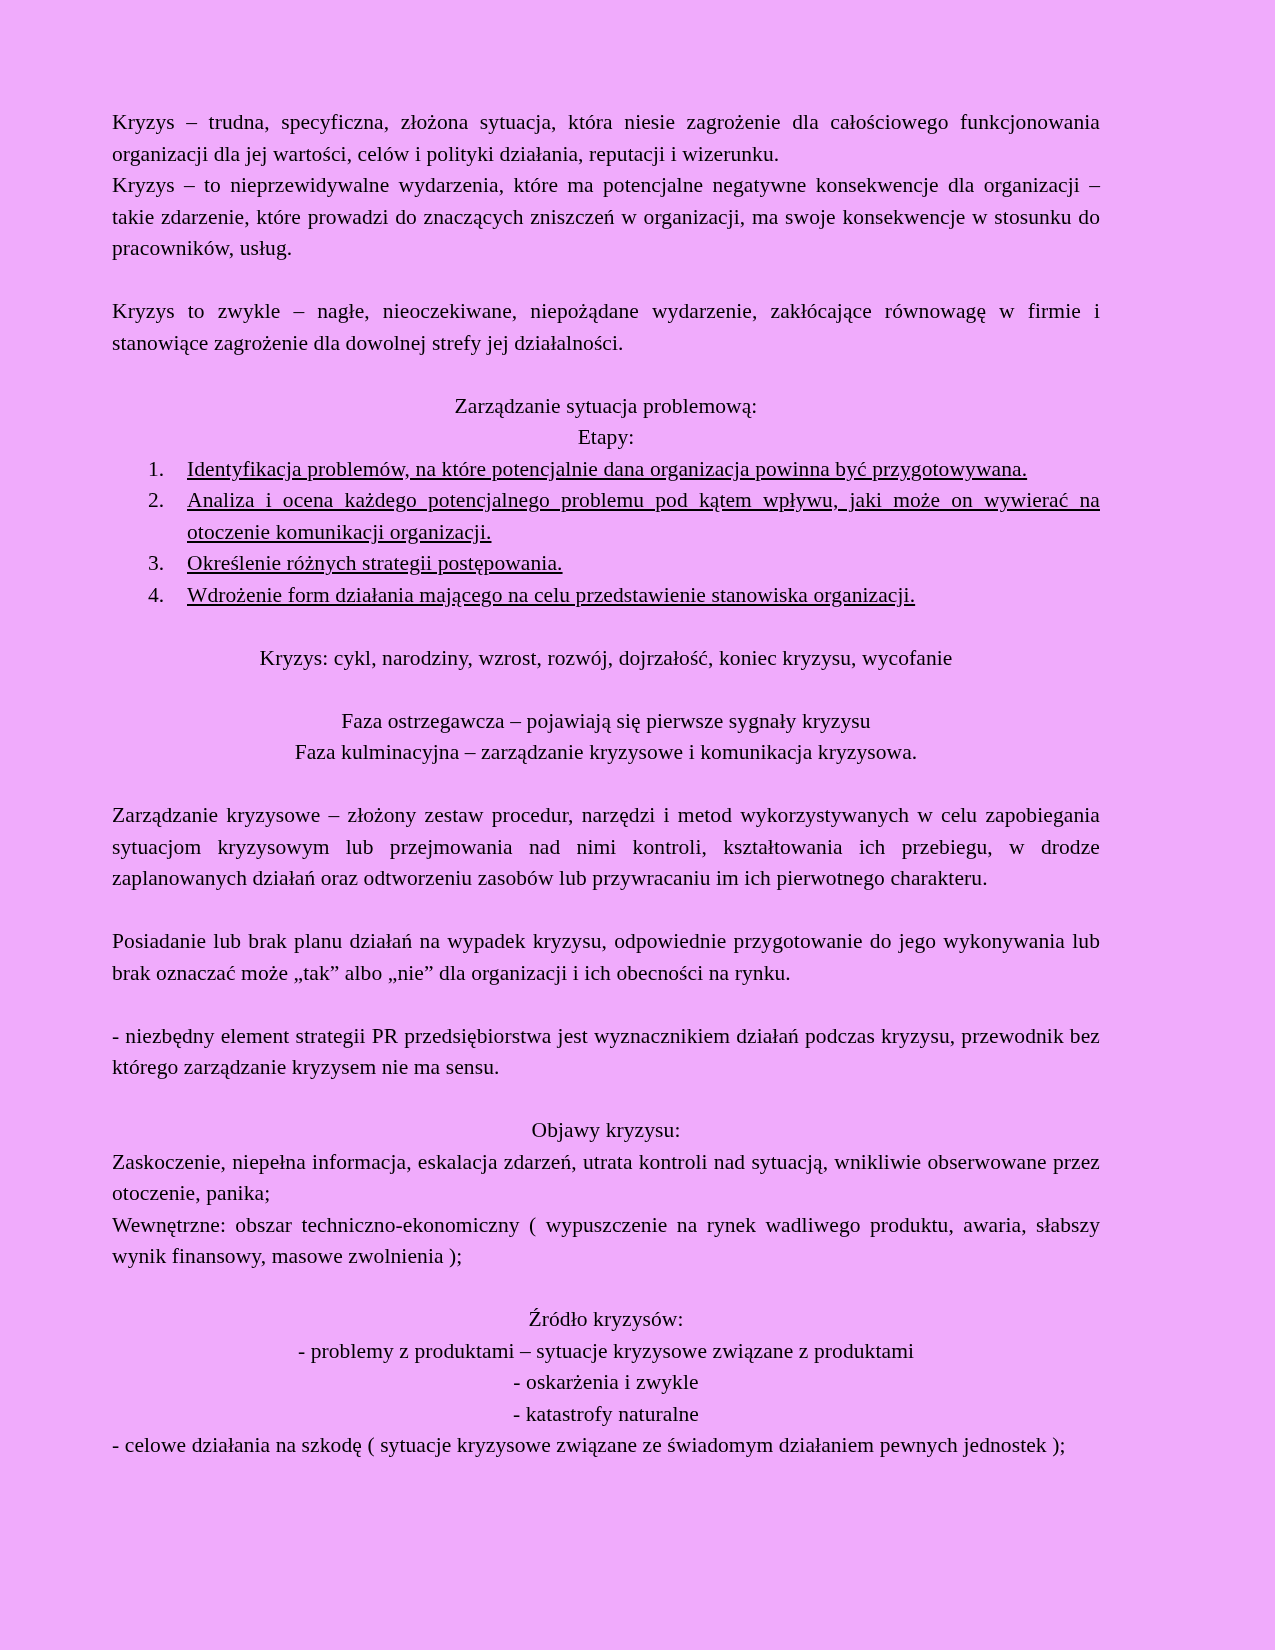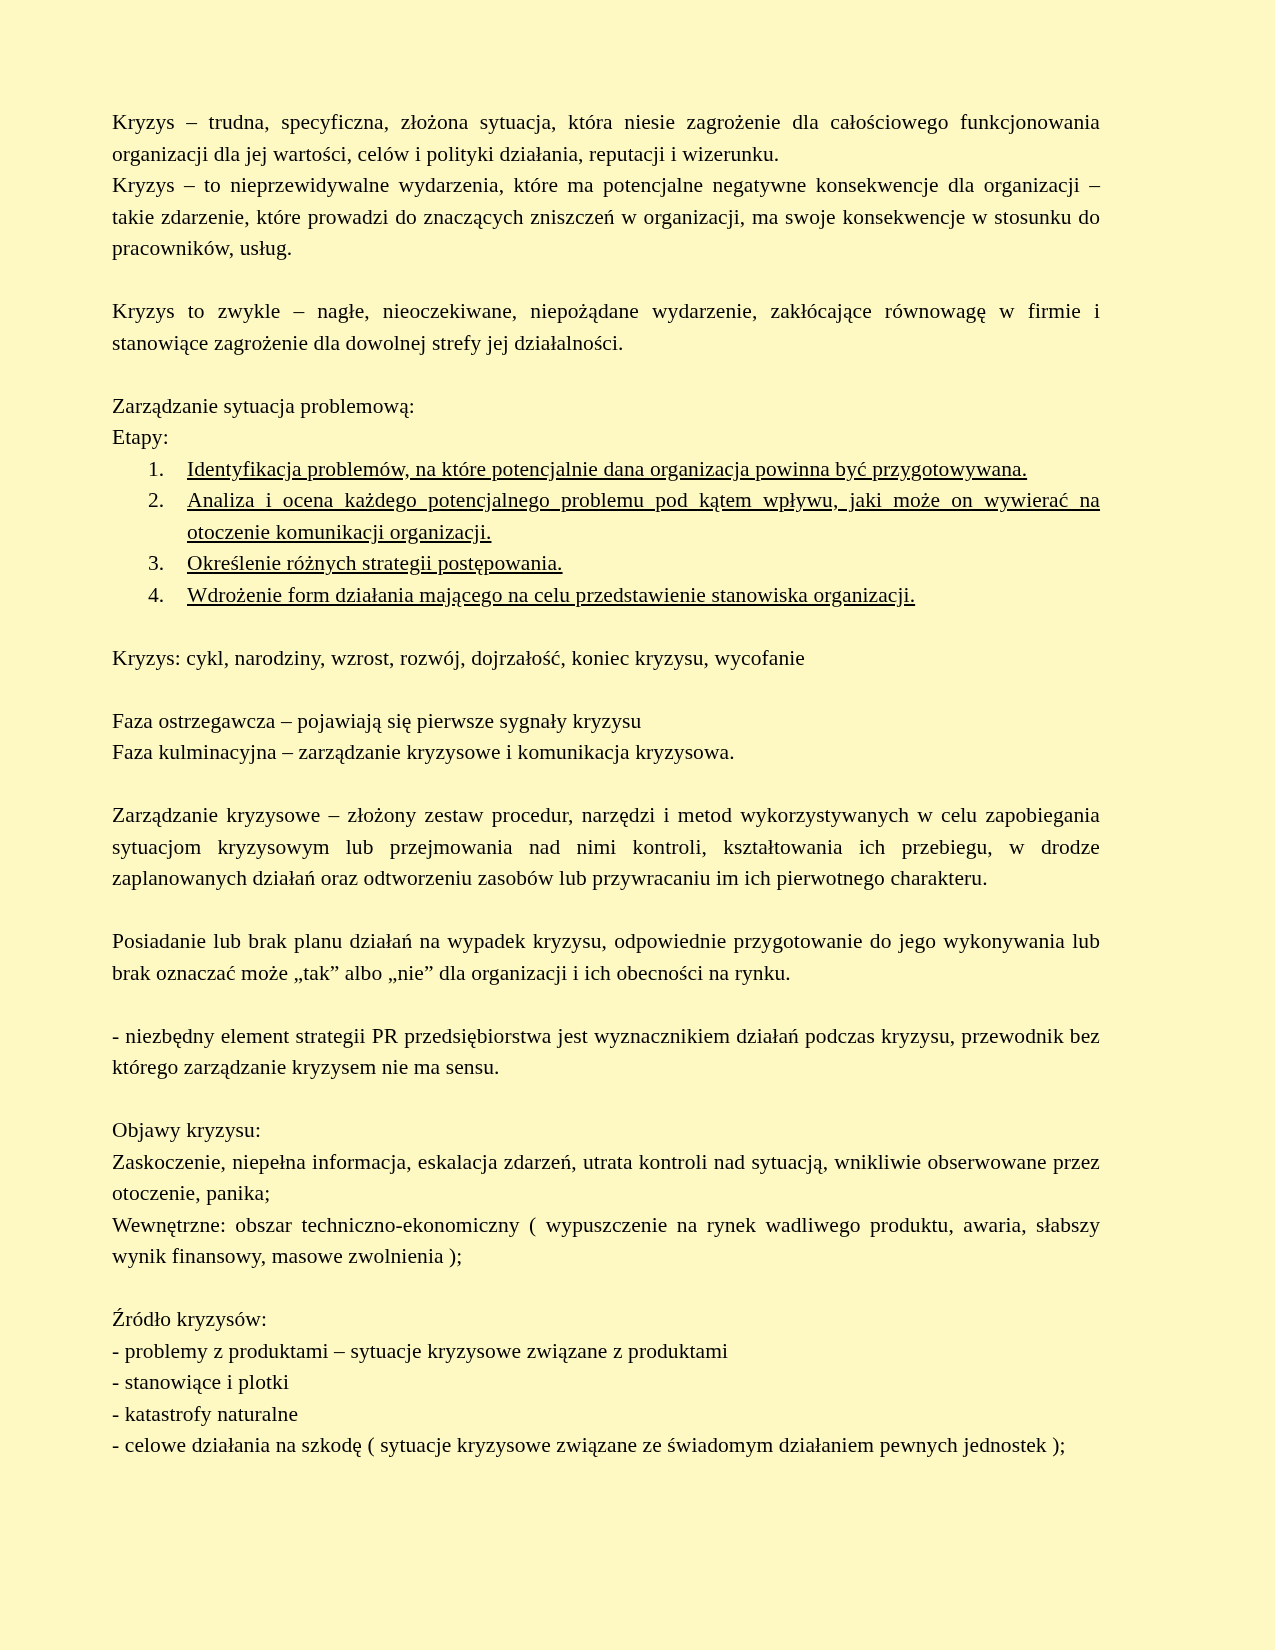--- a/index.html
+++ b/index.html
@@ -11,39 +11,39 @@
     width: 1275px;
     height: 1650px;
     font-family: "Liberation Serif", "DejaVu Serif", serif;
     color: #000000;
     overflow: hidden;
   }
   .page {
     position: relative;
     width: 1275px;
     height: 1650px;
-    background: #fef9c3;
+    background: #f0abfc;
     box-sizing: border-box;
     padding: 107px 175px 8px 112px;
   }
   .doc-body {
     width: 988px;
     font-size: 21.5px;
     line-height: 31.5px;
     text-align: justify;
     text-justify: inter-word;
     letter-spacing: 0.1px;
   }
   p.para {
     margin: 0;
     text-align: justify;
   }
   p.para-left {
     margin: 0;
-    text-align: left;
+    text-align: center;
   }
   .blank {
     height: 31.5px;
   }
   ol.steps {
     margin: 0;
     padding: 0 0 0 0;
     list-style: none;
     counter-reset: step;
     text-decoration: underline;
@@ -126,20 +126,20 @@
     <p class="para">Zaskoczenie, niepełna informacja, eskalacja zdarzeń, utrata kontroli nad sytuacją, wnikliwie obserwowane przez otoczenie, panika;</p>
 
     <p class="para">Wewnętrzne: obszar techniczno-ekonomiczny ( wypuszczenie na rynek wadliwego produktu, awaria, słabszy wynik finansowy, masowe zwolnienia );</p>
 
     <div class="blank"></div>
 
     <p class="para-left">Źródło kryzysów:</p>
 
     <p class="para-left">- problemy z produktami – sytuacje kryzysowe związane z produktami</p>
 
-    <p class="para-left">- stanowiące i plotki</p>
+    <p class="para-left">- oskarżenia i zwykle</p>
 
     <p class="para-left">- katastrofy naturalne</p>
 
     <p class="para">- celowe działania na szkodę ( sytuacje kryzysowe związane ze świadomym działaniem pewnych jednostek );</p>
 
   </div>
 </div>
 
 </body></html>

